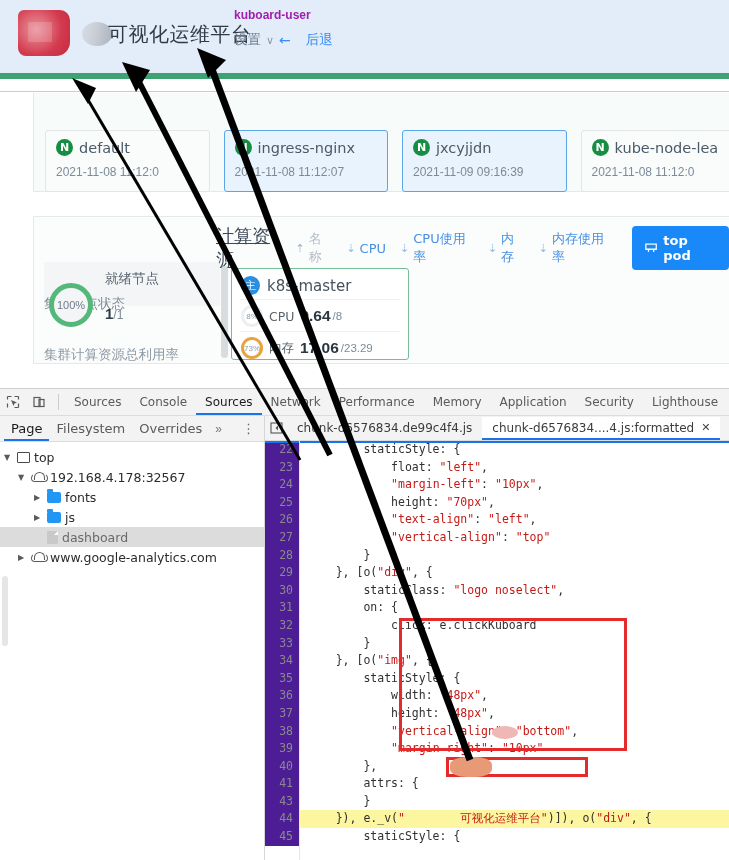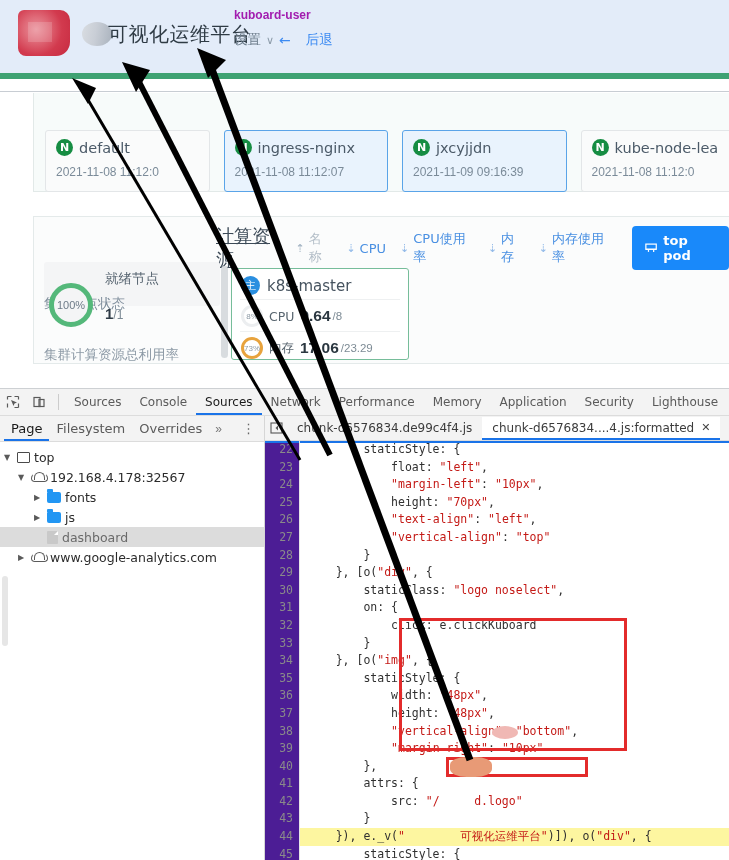--- a/index.html
+++ b/index.html
@@ -500,21 +500,20 @@
               <div class="cline"><span class="gutter">32</span><span class="ctext">            click: e.clickKuboard</span></div>
               <div class="cline"><span class="gutter">33</span><span class="ctext">        }</span></div>
               <div class="cline"><span class="gutter">34</span><span class="ctext">    }, [o(<span class="k-str">"img"</span>, {</span></div>
               <div class="cline"><span class="gutter">35</span><span class="ctext">        staticStyle: {</span></div>
               <div class="cline"><span class="gutter">36</span><span class="ctext">            width: <span class="k-str">"48px"</span>,</span></div>
               <div class="cline"><span class="gutter">37</span><span class="ctext">            height: <span class="k-str">"48px"</span>,</span></div>
               <div class="cline"><span class="gutter">38</span><span class="ctext">            <span class="k-str">"vertical-align"</span>: <span class="k-str">"bottom"</span>,</span></div>
               <div class="cline"><span class="gutter">39</span><span class="ctext">            <span class="k-str">"margin-right"</span>: <span class="k-str">"10px"</span></span></div>
               <div class="cline"><span class="gutter">40</span><span class="ctext">        },</span></div>
               <div class="cline"><span class="gutter">41</span><span class="ctext">        attrs: {</span></div>
-              <div class="cline"><span class="gutter">42</span><span class="ctext">            src: <span class="k-str">"/     d.logo"</span></span></div>
               <div class="cline"><span class="gutter">43</span><span class="ctext">        }</span></div>
               <div class="cline hl"><span class="gutter">44</span><span class="ctext">    }), e._v(<span class="k-str">"        可视化运维平台"</span>)]), o(<span class="k-str">"div"</span>, {</span></div>
               <div class="cline"><span class="gutter">45</span><span class="ctext">        staticStyle: {</span></div>
             </div>
         </div>
       </div>
     </div>
   </div>
 
   <div class="ann-box ann-img-box"></div>

